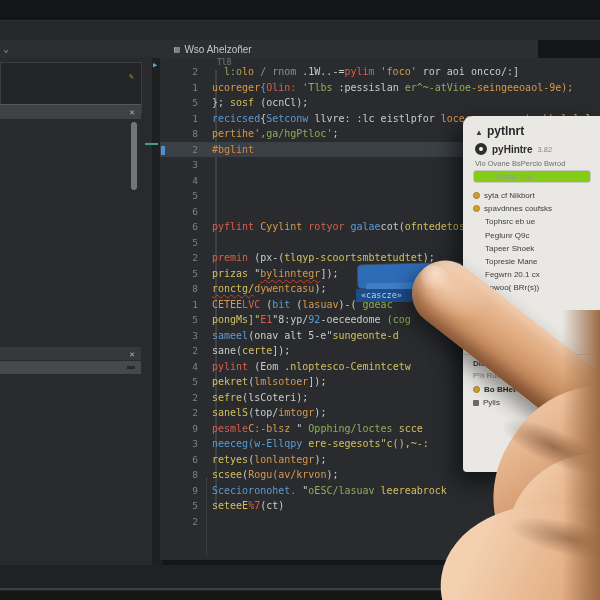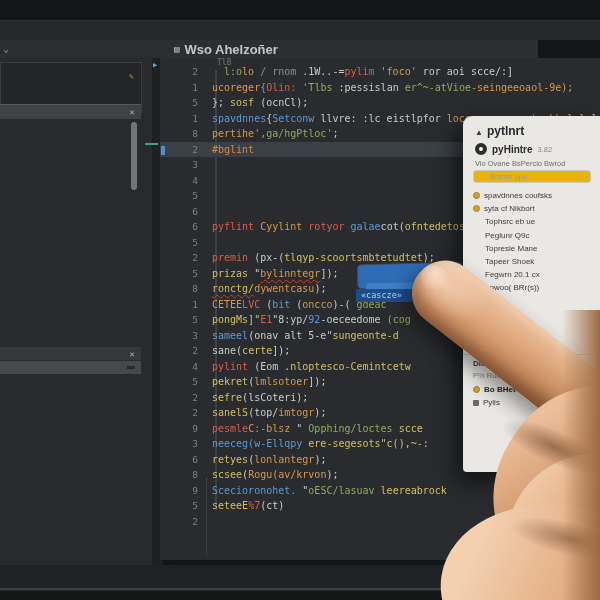--- a/index.html
+++ b/index.html
@@ -7,21 +7,21 @@
           font-family:"DejaVu Sans Mono","Liberation Mono",monospace;}
   .abs{position:absolute;}
 
   
   .strip0{left:0;top:0;width:600px;height:20px;background:#131517;}
   .strip1{left:0;top:20px;width:600px;height:20px;background:#25282b;border-top:1px solid #2e3134;}
   .tabbar{left:0;top:40px;width:600px;height:18px;background:#2c2f32;border-bottom:1px solid #191b1d;}
   .tab-chevron{left:3px;top:42px;color:#9ba0a3;font-size:10px;line-height:14px;}
   .tab{left:166px;top:40px;height:18px;display:flex;align-items:center;gap:5px;padding:0 8px;}
   .tab-file-icon{color:#c2c6c8;font-size:9px;line-height:9px;}
-  .tab-title{color:#c4c8c7;font-size:13px;font-family:"Liberation Sans",sans-serif;font-weight:bold;}
+  .tab-title{color:#c4c8c7;font-size:10px;font-family:"Liberation Sans",sans-serif;}
   .tr-blob{left:538px;top:40px;width:62px;height:28px;background:#111315;opacity:.92;}
 
   
   .sidebar{left:0;top:58px;width:152px;height:507px;background:#282a2c;box-shadow:4px 6px 12px rgba(0,0,0,.35);}
   .sb-panel{left:0;top:4px;width:140px;height:50px;border:1px solid #3b3e41;background:#232527;}
   .sb-edit-icon{left:129px;top:14px;color:#a98c4a;font-size:8px;}
   .sb-row1{left:0;top:46px;width:141px;height:14px;background:#3f4245;border-top:1px solid #55585b;}
   .sb-row2{left:0;top:289px;width:141px;height:13px;background:#36393c;}
   .sb-row3{left:0;top:303px;width:141px;height:13px;background:#46494c;}
   .sb-x{position:absolute;right:6px;top:1px;color:#a9adb0;font-size:9px;line-height:12px;}
@@ -59,23 +59,23 @@
   .popup{left:463px;top:116px;width:137px;height:356px;background:#e9e8e4;z-index:40;
          border-radius:9px 0 0 4px;box-shadow:-8px 10px 22px rgba(0,0,0,.55);
          font-family:"Liberation Sans",sans-serif;color:#3c3c3a;}
   .pp-title{position:absolute;left:12px;top:8px;font-size:12px;font-weight:bold;color:#26262a;}
   .pp-caret{font-size:8px;margin-right:4px;color:#3a3a3e;}
   .pp-logo-row{position:absolute;left:12px;top:27px;display:flex;align-items:center;gap:5px;}
   .pp-logo{width:12px;height:12px;border-radius:50%;background:#fbfbf8;border:4px solid #2c2e30;box-sizing:border-box;}
   .pp-name{font-size:10px;font-weight:bold;color:#2b2b29;}
   .pp-ver{font-size:7.5px;color:#8a8a86;}
   .pp-sub{position:absolute;left:12px;top:43px;font-size:7.5px;color:#6e6e6a;}
-  .pp-input{position:absolute;left:10px;top:54px;width:118px;height:13px;background:#eab308;
+  .pp-input{position:absolute;left:10px;top:54px;width:118px;height:13px;background:#84cc16;
             border:1px solid #c9c8c3;border-radius:3px;font-size:7.5px;color:#55554f;
-            padding:0 16px;box-sizing:border-box;font-family:"Liberation Sans",sans-serif;outline:none;}
+            padding:0 22px;box-sizing:border-box;font-family:"Liberation Sans",sans-serif;outline:none;}
   .pp-input::placeholder{color:#9a9a95;}
   .pp-list{position:absolute;left:10px;top:73px;width:124px;}
   .pp-item{height:13.2px;display:flex;align-items:center;gap:4px;font-size:8px;color:#3c3c3a;}
   .pp-item.ind{padding-left:12px;}
   .pp-item.b{font-weight:bold;color:#2c2c28;}
   .ic-dot{width:5px;height:5px;border-radius:50%;background:#d0a126;border:1px solid #a87f14;flex:none;}
   .ic-square{width:6px;height:6px;background:#6a6a64;border-radius:1px;flex:none;}
   .ic-play{width:0;height:0;border-left:5px solid #3a3a36;border-top:3.5px solid transparent;
            border-bottom:3.5px solid transparent;flex:none;}
   .pp-divider{position:absolute;left:0;top:238px;width:137px;height:1px;background:#c9c8c4;}
@@ -149,33 +149,33 @@
   <div class="abs sb-fold">▶</div>
   <div class="abs sb-teal"></div>
 
   <div class="abs editor">
     <div class="abs ed-label">TlB</div>
     <div class="abs indent-guide"></div>
     <div class="abs indent-dots"></div>
     <div class="abs rows">
         <div class="code-row">
           <span class="ln">2</span>
-          <span class="code" style="margin-left: 12px;"><span class="tk-gr">l:o</span><span class="tk-o">lo</span><span class="tk-g"> / </span><span class="tk-g">rnom </span><span class="tk-p">.1W..-=</span><span class="tk-r">pylim</span><span class="tk-o"> 'foco' </span><span class="tk-p">ror aoi scce/:]</span></span>
+          <span class="code" style="margin-left: 12px;"><span class="tk-gr">l:o</span><span class="tk-o">lo</span><span class="tk-g"> / </span><span class="tk-g">rnom </span><span class="tk-p">.1W..-=</span><span class="tk-r">pylim</span><span class="tk-o"> 'foco' </span><span class="tk-p">ror aoi oncco/:]</span></span>
         </div>
         <div class="code-row">
           <span class="ln">1</span>
           <span class="code"><span class="tk-o">ucoreger</span><span class="tk-b">{</span><span class="tk-r">Olin:</span><span class="tk-p"> </span><span class="tk-gr">'Tlbs</span><span class="tk-p"> :pessislan </span><span class="tk-gr">er^~-atVioe-</span><span class="tk-o">seingeeoaol-9e);</span></span>
         </div>
         <div class="code-row">
           <span class="ln">5</span>
           <span class="code"><span class="tk-p">}; </span><span class="tk-y">sosf</span><span class="tk-p"> (ocnCl);</span></span>
         </div>
         <div class="code-row">
           <span class="ln">1</span>
-          <span class="code"><span class="tk-b">spavdnnes</span><span class="tk-p">{</span><span class="tk-b">Setconw</span><span class="tk-p"> llvre: :lc eistlpfor </span><span class="tk-o">locece~, rerretuwkkolwl</span><span class="tk-p"> };</span></span>
+          <span class="code"><span class="tk-b">recicsed</span><span class="tk-p">{</span><span class="tk-b">Setconw</span><span class="tk-p"> llvre: :lc eistlpfor </span><span class="tk-o">locece~, rerretuwkkolwl</span><span class="tk-p"> };</span></span>
         </div>
         <div class="code-row">
           <span class="ln">8</span>
           <span class="code"><span class="tk-o">pertihe',</span><span class="tk-gr">ga/hgPtloc'</span><span class="tk-p">;</span></span>
         </div>
         <div class="code-row hl">
           <span class="ln">2</span>
           <span class="code"><span class="tk-c">#bglint</span></span>
         </div>
         <div class="code-row">
@@ -209,21 +209,21 @@
         <div class="code-row">
           <span class="ln">5</span>
           <span class="code"><span class="tk-y">prizas</span><span class="tk-p"> "</span><span class="tk-o tk-sq">bylinntegr</span><span class="tk-p">]);</span></span>
         </div>
         <div class="code-row">
           <span class="ln">8</span>
           <span class="code"><span class="tk-y tk-sq">ronctg/</span><span class="tk-o">dywentcasu</span><span class="tk-p">);</span></span>
         </div>
         <div class="code-row">
           <span class="ln">1</span>
-          <span class="code"><span class="tk-o">CETEE</span><span class="tk-r">LVC</span><span class="tk-p"> (</span><span class="tk-b">bit</span><span class="tk-p"> (</span><span class="tk-o">oncco</span><span class="tk-p">)-( </span><span class="tk-gr">gdeac</span></span>
+          <span class="code"><span class="tk-o">CETEE</span><span class="tk-r">LVC</span><span class="tk-p"> (</span><span class="tk-b">bit</span><span class="tk-p"> (</span><span class="tk-o">lasuav</span><span class="tk-p">)-( </span><span class="tk-gr">gdeac</span></span>
         </div>
         <div class="code-row">
           <span class="ln">5</span>
           <span class="code"><span class="tk-y">pongMs]"</span><span class="tk-r">E1</span><span class="tk-p">"8:yp/</span><span class="tk-b">92</span><span class="tk-p">-oeceedome </span><span class="tk-gr">(cog</span></span>
         </div>
         <div class="code-row">
           <span class="ln">3</span>
           <span class="code"><span class="tk-b">sameel</span><span class="tk-p">(onav alt 5-e"</span><span class="tk-y">sungeonte-d</span></span>
         </div>
         <div class="code-row">
@@ -294,37 +294,37 @@
     <div class="pp-logo-row">
       <span class="pp-logo"></span>
       <span class="pp-name">pyHintre</span>
       <span class="pp-ver">3.82</span>
     </div>
     <div class="pp-sub">Vio Ovane BsPercio Bwrod</div>
     <input class="pp-input" placeholder="Brsrtar ppu" style="">
     <div class="pp-list">
         <div class="pp-item">
           <span class="ic-dot"></span>
+          <span>syta cf Nikbort</span>
+        </div>
+        <div class="pp-item">
+          <span class="ic-dot"></span>
           <span>spavdnnes coufsks</span>
         </div>
-        <div class="pp-item">
-          <span class="ic-dot"></span>
-          <span>syta cf Nikbort</span>
-        </div>
         <div class="pp-item ind">
           <span>Tophsrc eb ue</span>
         </div>
         <div class="pp-item ind">
           <span>Peglunr Q9c</span>
         </div>
         <div class="pp-item ind">
+          <span>Tapeer Shoek</span>
+        </div>
+        <div class="pp-item ind">
           <span>Topresie Mane</span>
-        </div>
-        <div class="pp-item ind">
-          <span>Tapeer Shoek</span>
         </div>
         <div class="pp-item ind">
           <span>Fegwrn 20.1 cx</span>
         </div>
         <div class="pp-item">
           <span>Fareowoo( BRr(s))</span>
         </div>
         <div class="pp-item ind">
           <span>bf Ifeu</span>
         </div>

